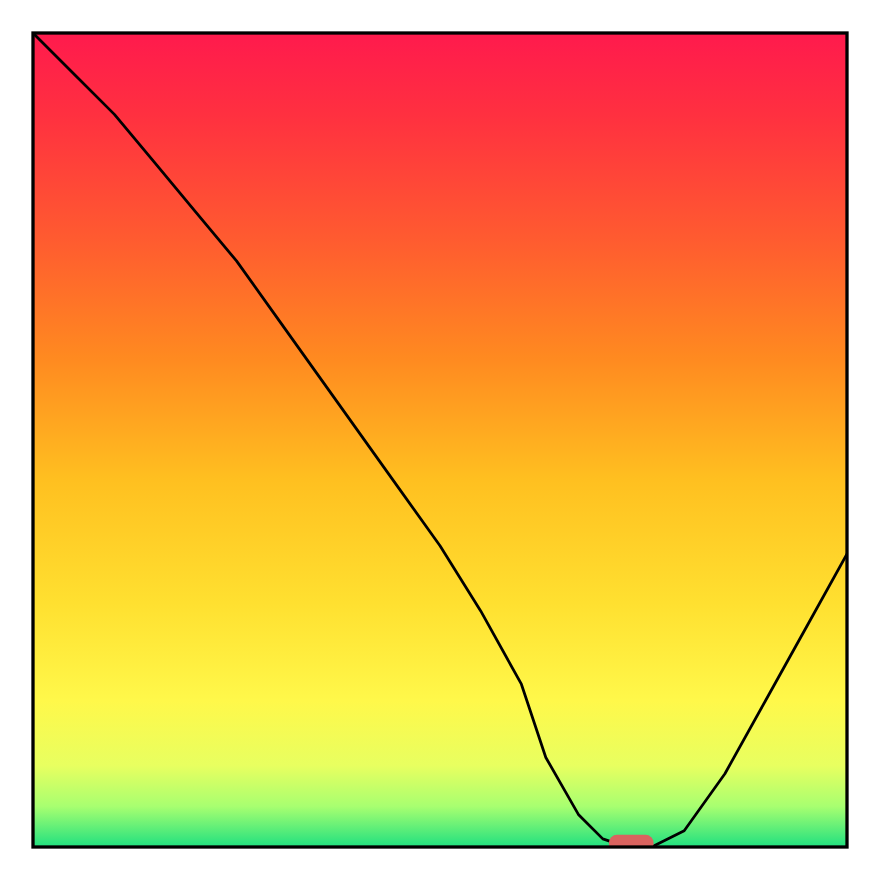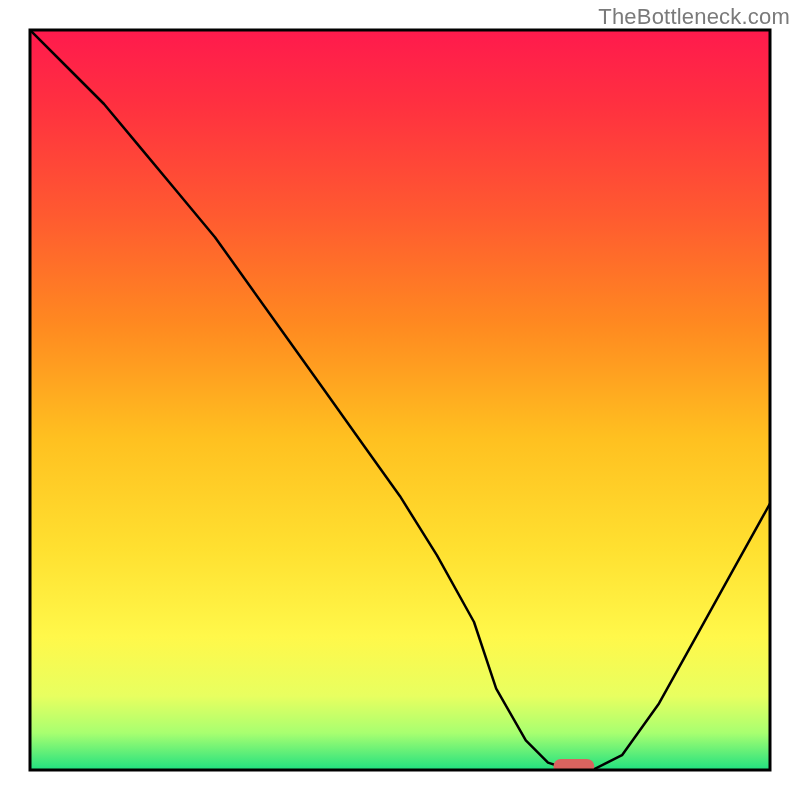--- a/index.html
+++ b/index.html
@@ -28,21 +28,20 @@
   svg.chart {
     position: absolute;
     top: 0;
     left: 0;
   }
 </style>
 </head>
 <body>
 
 <div class="chart-container">
-  <div class="watermark">TheBottleneck.com</div>
 
   <svg class="chart" width="800" height="800" viewBox="0 0 800 800">
     <defs>
       <linearGradient id="bg-grad" x1="0" y1="0" x2="0" y2="1">
           <stop offset="0%" stop-color="#ff1a4d"></stop>
           <stop offset="10%" stop-color="#ff3040"></stop>
           <stop offset="25%" stop-color="#ff5a30"></stop>
           <stop offset="40%" stop-color="#ff8a20"></stop>
           <stop offset="55.00000000000001%" stop-color="#ffc020"></stop>
           <stop offset="70%" stop-color="#ffe030"></stop>

